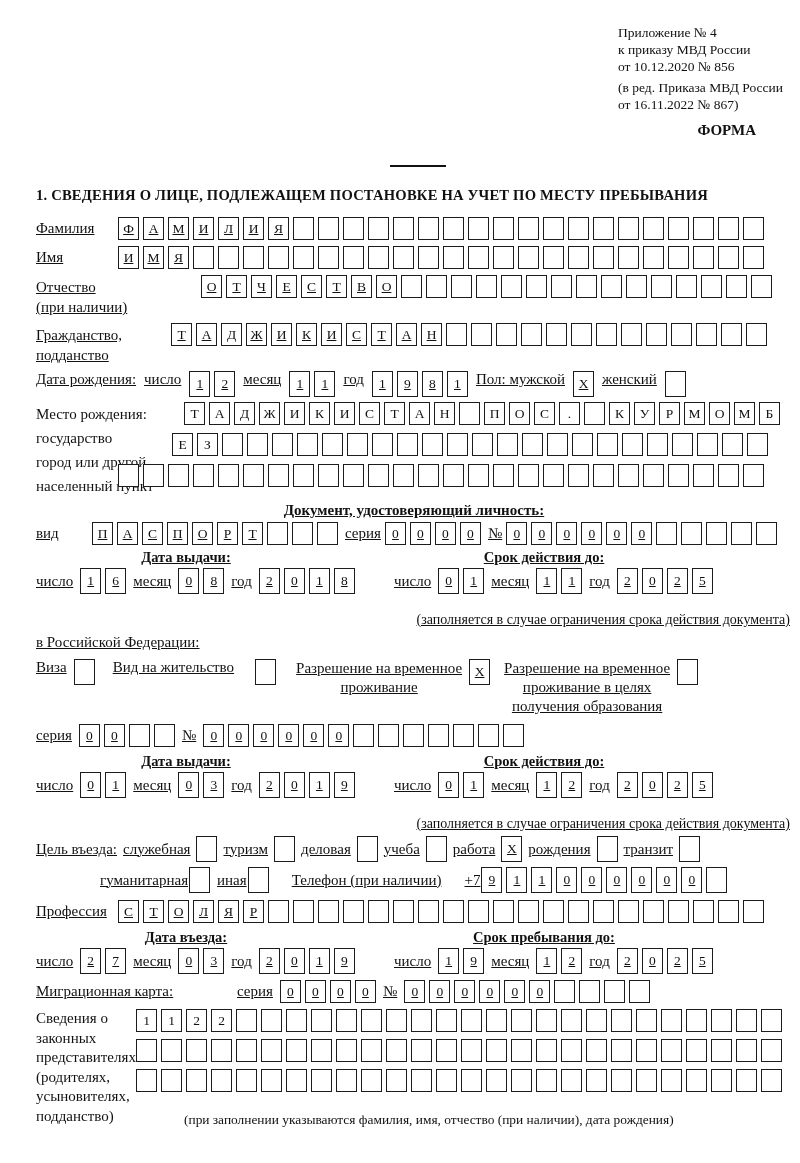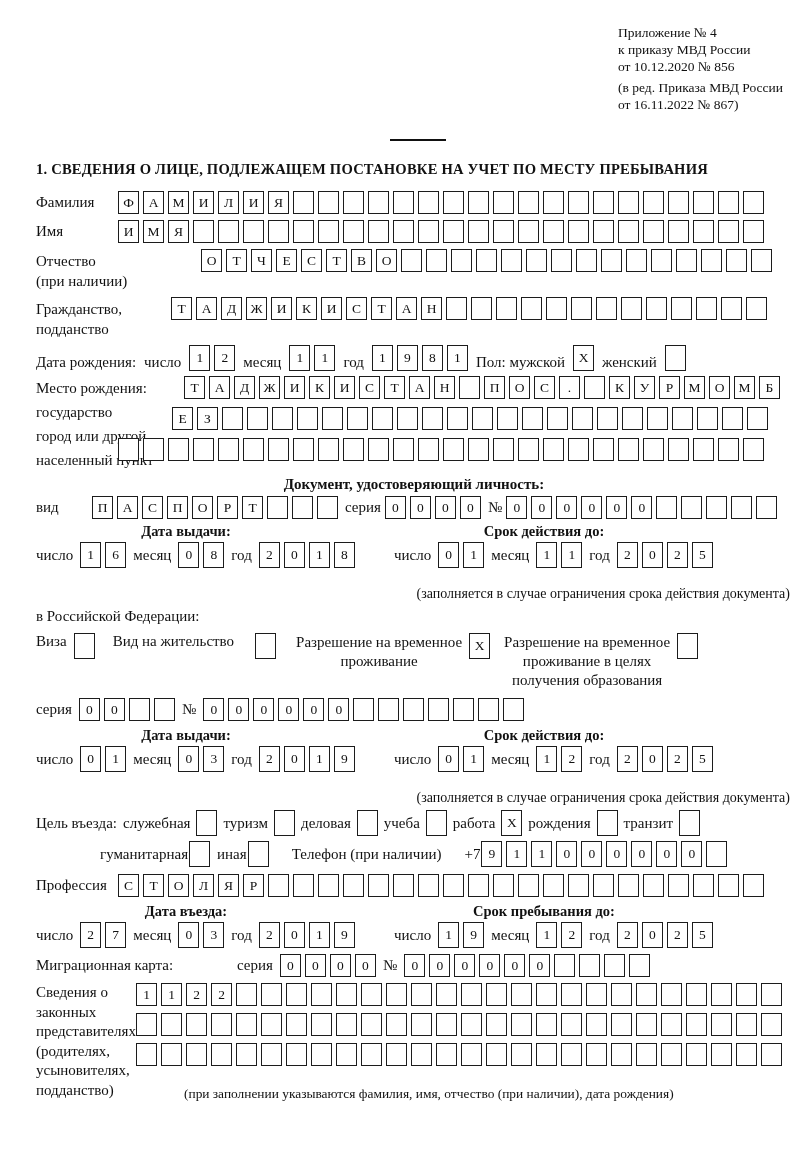--- a/index.html
+++ b/index.html
@@ -14,37 +14,37 @@
   
   .appendix { margin-left: 582px; font-size: 13.5px; line-height: 17px; }
   .appendix .gap { margin-top: 4px; }
   .forma { text-align: right; padding-right: 36px; font-weight: bold; margin-top: 9px; font-size: 15px; }
 
   .title { text-align: center; font-weight: bold; font-size: 15.5px; line-height: 21px; margin-top: 12px; }
   .title .blank { display:inline-block; width:56px; border-bottom:2px solid #111; height:14px; margin-left:8px; }
 
   .sec-head { font-weight: bold; font-size: 14.6px; margin-top: 15px; letter-spacing: .2px; }
 
-  .rows { margin-top: 13px; }
+  .rows { margin-top: 13px; text-decoration: underline; }
 
   
   .boxes { display: inline-flex; gap: 4px; vertical-align: top; }
   .box {
     width: 21px; height: 23px; border: 1.5px solid #1c1c1c; flex: 0 0 auto;
     display: inline-flex; align-items: center; justify-content: center;
     font-size: 13.5px; line-height: 1; background: #fff;
   }
   .cb .box { height: 26px; }
 
   .frow { display: flex; align-items: flex-start; margin-bottom: 6px; }
   .flabel { flex: 0 0 auto; line-height: 23px; }
   .w82 { width: 82px; } .w165 { width: 165px; } .w135 { width: 135px; }
   .twoline { line-height: 20px; padding-top: 2px; }
 
-  .bd-row { display: flex; align-items: flex-end; gap: 8px; margin: 2px 0 5px 0; }
+  .bd-row { display: flex; align-items: flex-start; gap: 8px; margin: 2px 0 5px 0; }
 
   
   .bp { position: relative; height: 96px; margin-bottom: 4px; }
   .bp-labels { position: absolute; left: 0; top: 0; line-height: 24px; }
   .bp-r1 { position: absolute; left: 148px; top: 0; }
   .bp-r2 { position: absolute; left: 136px; top: 31px; }
   .bp-r3 { position: absolute; left: 82px; top: 62px; }
 
   .center-bold { text-align: center; font-weight: bold; margin: 3px 0 3px 0; }
 
@@ -86,20 +86,21 @@
 <div class="page">
 
   <div class="appendix">
     <div>Приложение № 4</div>
     <div>к приказу МВД России</div>
     <div>от 10.12.2020 № 856</div>
     <div class="gap">(в ред. Приказа МВД России</div>
     <div>от 16.11.2022 № 867)</div>
   </div>
 
+  <div class="forma">ФОРМА</div>
 
   <div class="title">
     <div><span class="blank"></span></div>
   </div>
 
   <div class="sec-head">1. СВЕДЕНИЯ О ЛИЦЕ, ПОДЛЕЖАЩЕМ ПОСТАНОВКЕ НА УЧЕТ ПО МЕСТУ ПРЕБЫВАНИЯ</div>
 
   <div class="rows">
 
     <div class="frow">

